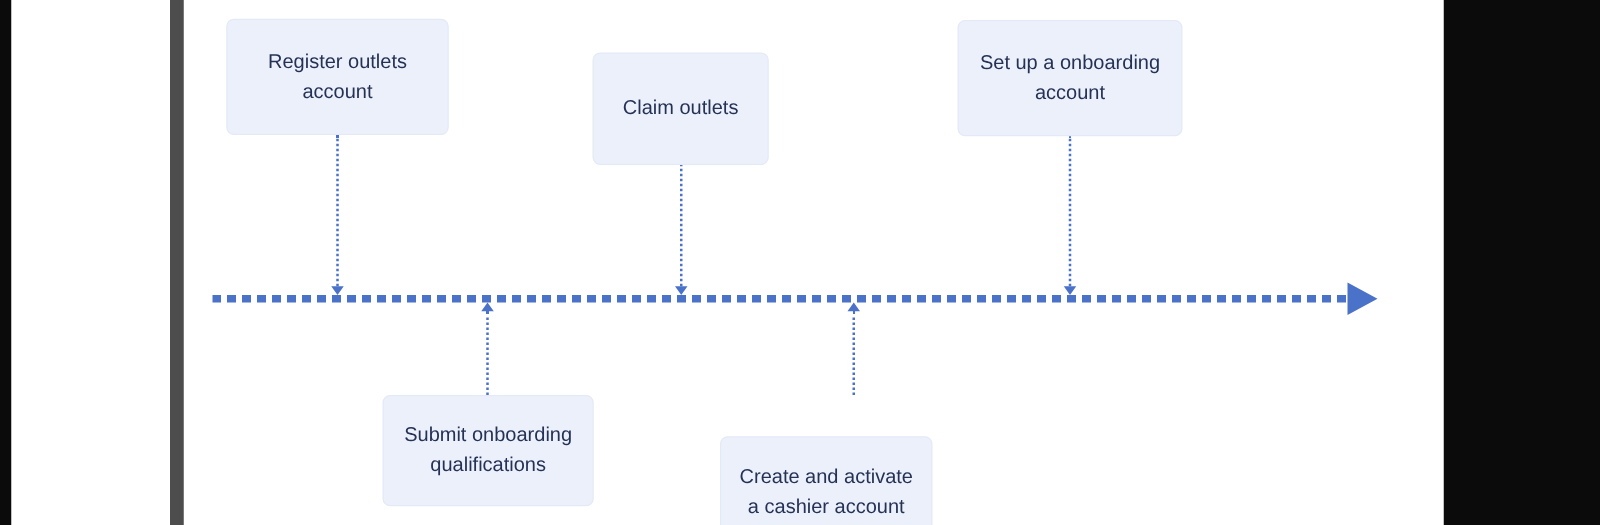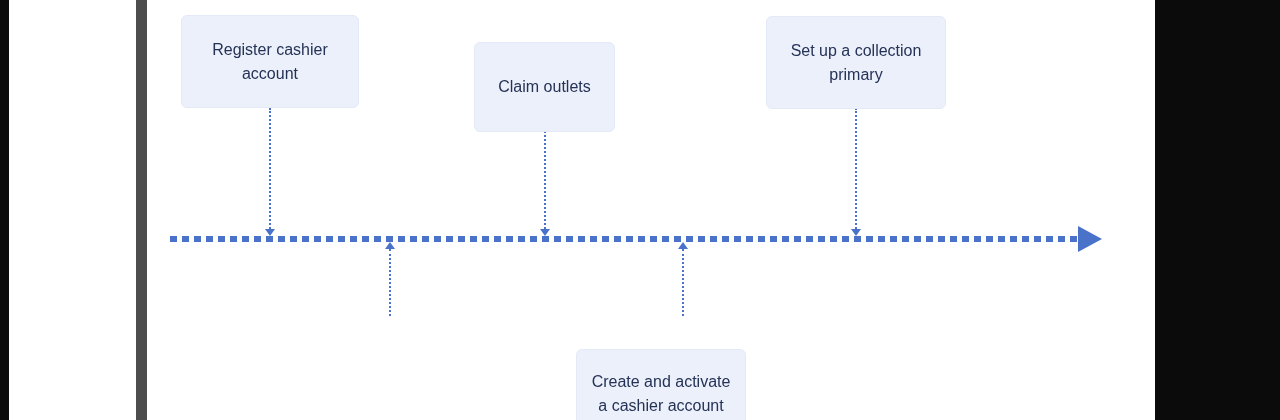--- a/index.html
+++ b/index.html
@@ -110,29 +110,32 @@
   <div class="vline vline-collection"></div>
   <div class="arrow-down arrow-collection"></div>
 
   <div class="arrow-up arrow-onboarding"></div>
   <div class="vline vline-onboarding"></div>
 
   <div class="arrow-up arrow-cashier"></div>
   <div class="vline vline-cashier"></div>
 
   <div class="node node-register">
-    <span>Register cashier account</span>
+    <span>Register outlets account</span>
   </div>
 
+  <div class="node node-onboarding">
+    <span>Submit onboarding qualifications</span>
+  </div>
 
   <div class="node node-claim">
     <span>Claim outlets</span>
   </div>
 
   <div class="node node-cashier">
     <span>Create and activate a cashier account</span>
   </div>
 
   <div class="node node-collection">
-    <span>Set up a collection primary</span>
+    <span>Set up a onboarding account</span>
   </div>
 
 </div>
 
 </body></html>

